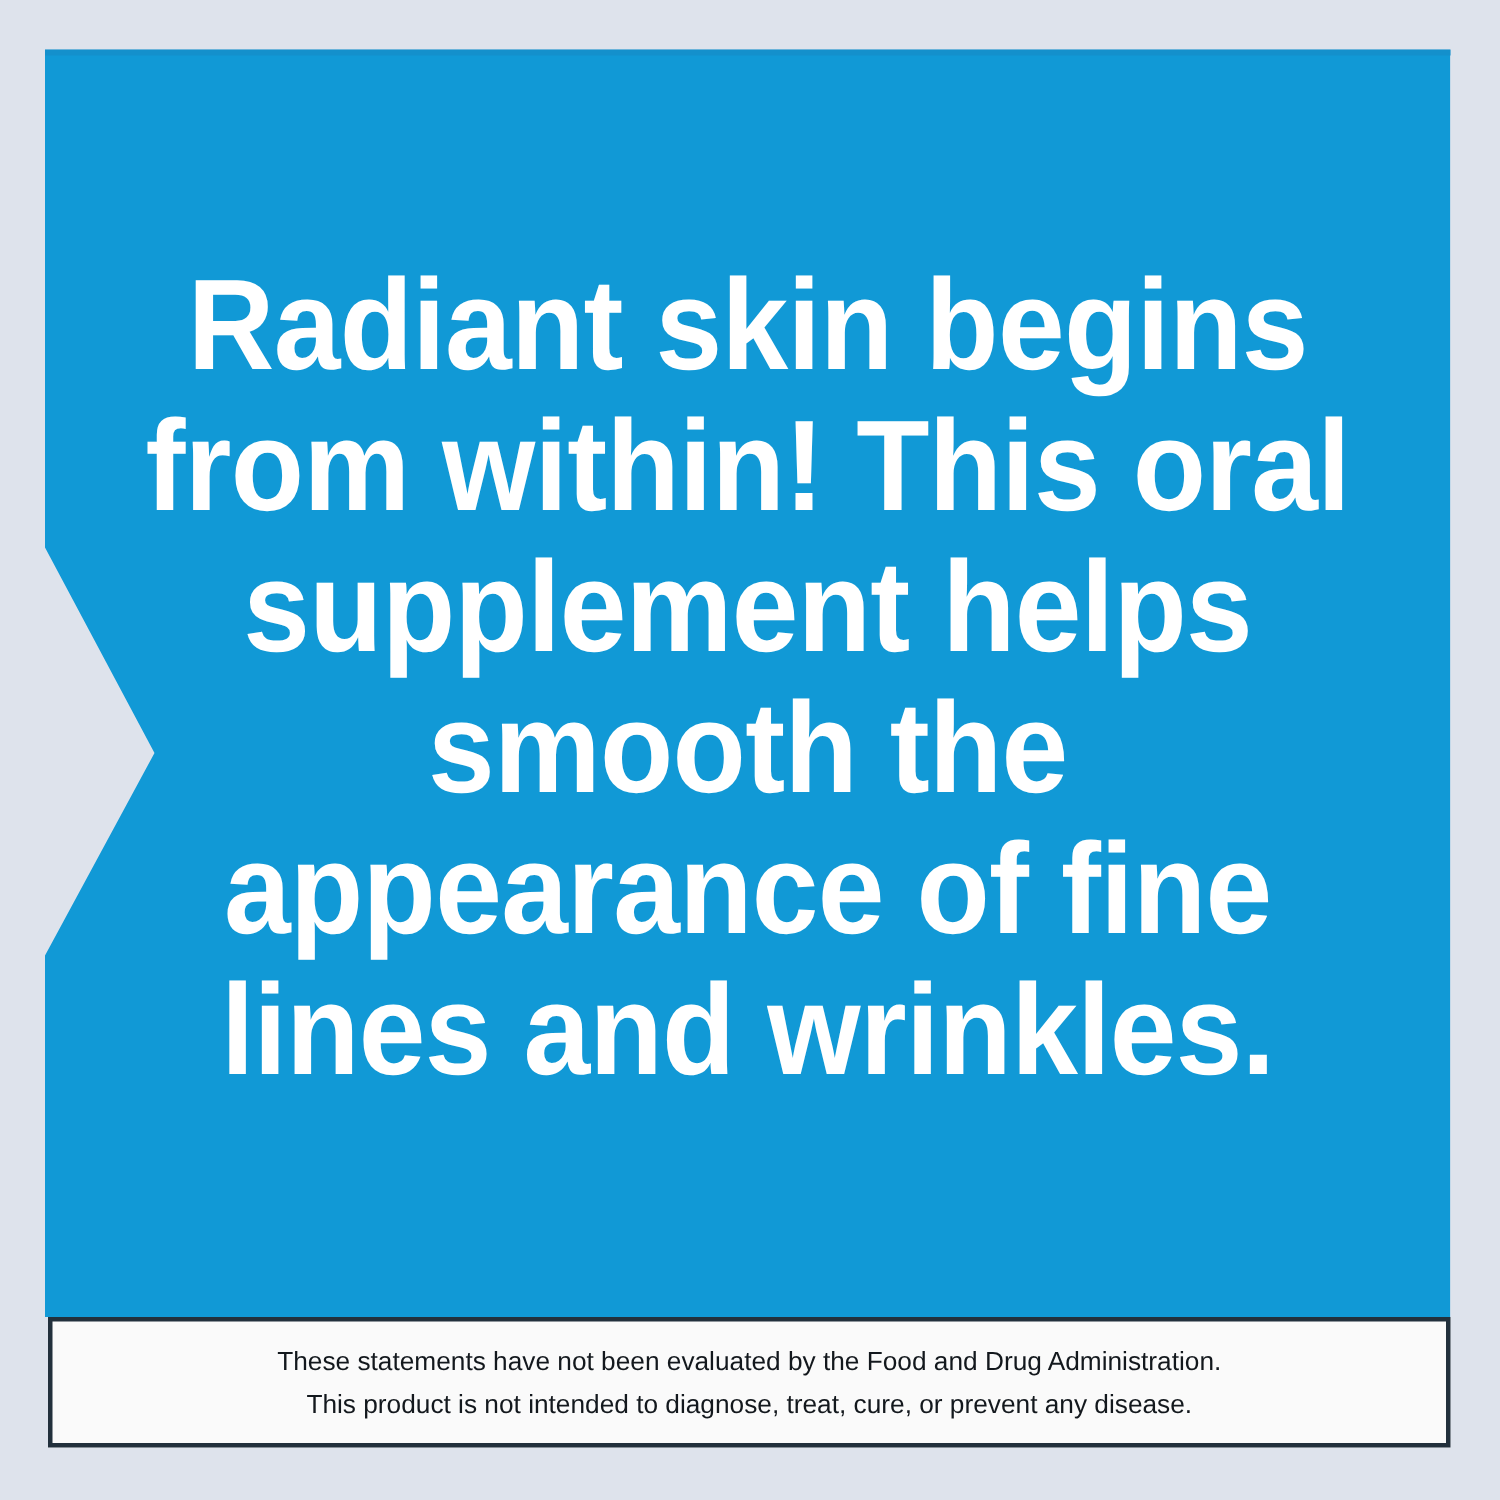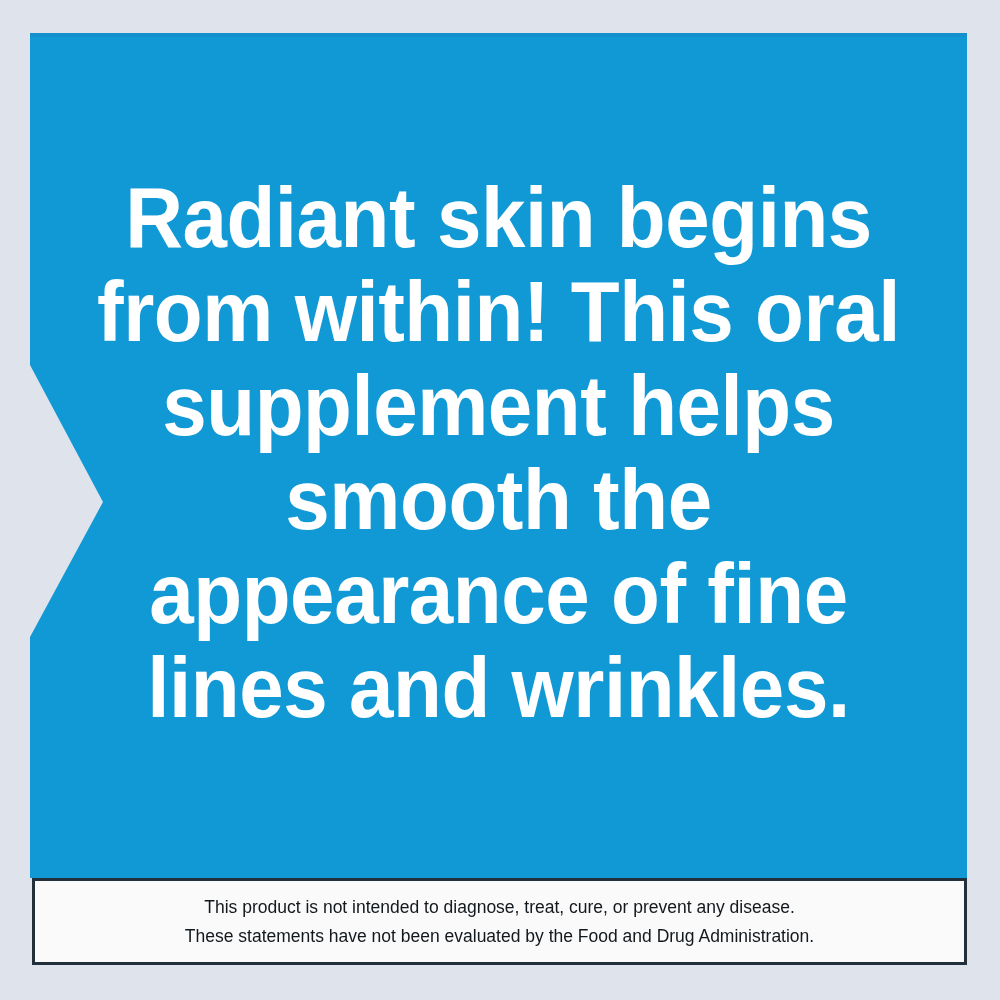--- a/index.html
+++ b/index.html
@@ -108,17 +108,17 @@
 
 <div id="stage">
 
   <div class="blue-panel"></div>
 
   <div class="blue-panel-top-edge"></div>
 
   <div class="headline">Radiant skin begins from within! This oral supplement helps smooth the appearance of fine lines and wrinkles.</div>
 
   <div class="disclaimer-box">
+    <div class="disclaimer-line">These statements have not been evaluated by the Food and Drug Administration.</div>
     <div class="disclaimer-line">This product is not intended to diagnose, treat, cure, or prevent any disease.</div>
-    <div class="disclaimer-line">These statements have not been evaluated by the Food and Drug Administration.</div>
   </div>
 
 </div>
 
 </body></html>

